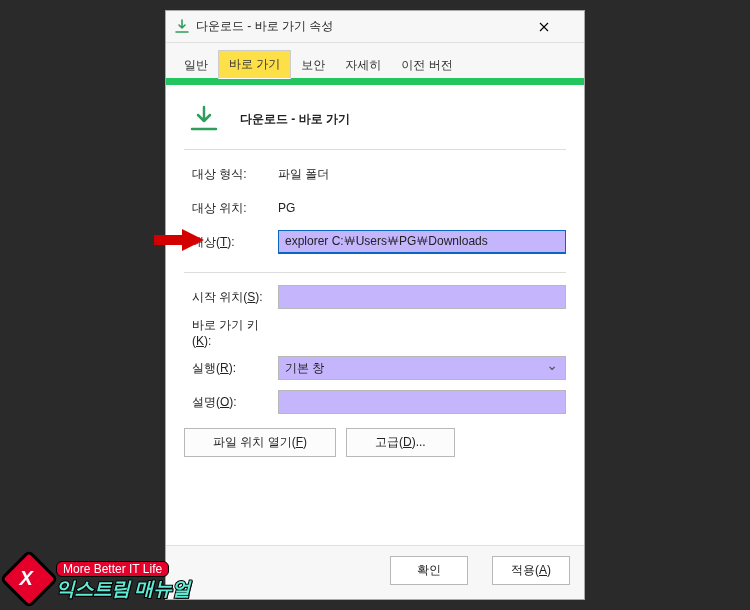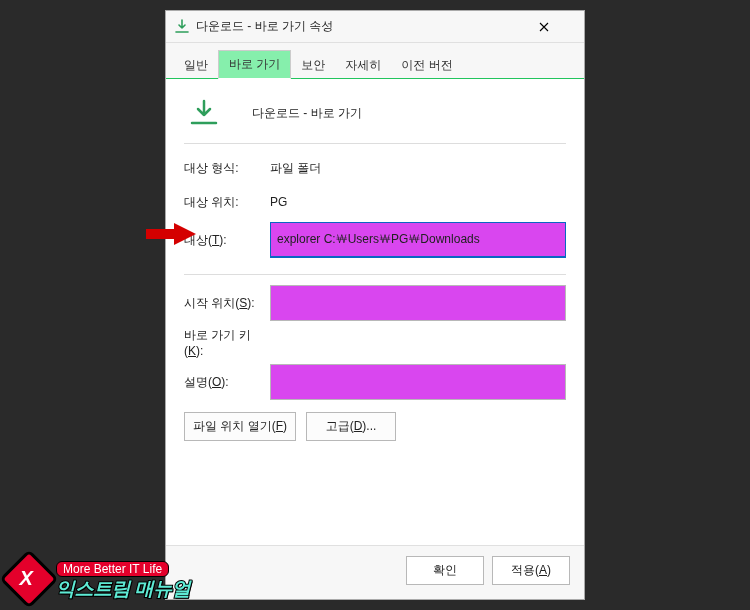--- a/index.html
+++ b/index.html
@@ -48,78 +48,80 @@
       align-items: center;
       justify-content: center;
       font-size: 14px;
       cursor: default;
     }
     .tabs {
       display: flex;
       align-items: flex-end;
       background: #f7f7f7;
       padding: 6px 8px 0 8px;
-      border-bottom: 1px solid #22c55e;
+      border-bottom: 7px solid #22c55e;
     }
     .tab {
       padding: 5px 10px;
       color: #333;
       cursor: default;
       position: relative;
       top: 1px;
     }
     .tab.active {
-      background: #86efac;
+      background: #fde047;
       border: 1px solid #ccc;
       border-bottom: 1px solid #fff;
       text-align: center;
     }
     .content {
       flex: 1;
       background: #fff;
       padding: 12px 18px 12px 18px;
       position: relative;
     }
     .hero {
       display: flex;
       align-items: center;
-      gap: 32px;
+      gap: 20px;
       padding: 6px 4px 10px 4px;
+      font-weight: bold;
     }
     .big-icon {
       width: 32px;
       height: 32px;
     }
     .hero-label { color: #222; }
     .sep {
       height: 1px;
       background: #ddd;
       margin: 4px 0 10px 0;
     }
     .row {
       display: flex;
       align-items: center;
       min-height: 28px;
       margin-bottom: 6px;
       position: relative;
+      margin-left: 8px;
     }
     .row .label {
       width: 86px;
       color: #222;
       padding-right: 4px;
     }
     .row .value {
       color: #222;
     }
     .row input[type="text"], .row select {
       flex: 1;
-      height: 36px;
+      height: 24px;
       padding: 2px 6px;
       border: 1px solid #b8b8b8;
-      background: #d946ef;
+      background: #c4b5fd;
       font-family: inherit;
       font-size: 12px;
       color: #222;
     }
     .row input.target {
       border: 1px solid #0a66c2;
       border-bottom: 2px solid #0a66c2;
     }
     .row select { appearance: none; background-image: none; }
     .select-wrap { position: relative; flex: 1; display: flex; }
@@ -133,32 +135,32 @@
       pointer-events: none;
     }
     .btnrow {
       display: flex;
       gap: 10px;
       margin-top: 12px;
     }
     .btn {
       border: 1px solid #b8b8b8;
       background: #fcfcfc;
-      padding: 5px 8px;
+      padding: 5px 28px;
       color: #222;
       cursor: default;
       font-family: inherit;
       font-size: 12px;
       min-width: 90px;
       text-align: center;
     }
     .footer {
       display: flex;
       justify-content: flex-end;
-      gap: 8px;
+      gap: 24px;
       padding: 10px 14px 14px 14px;
       background: #f7f7f7;
       border-top: 1px solid #e0e0e0;
     }
     .footer .btn { min-width: 78px; padding: 5px 10px; background:#fff; }
     .arrow {
       position: absolute;
       left: -38px;
       top: 1px;
       width: 50px;
@@ -278,20 +280,28 @@
 
     <div class="row">
       <span class="label">시작 위치(<span class="underline">S</span>):</span>
       <input type="text" value="" style="">
     </div>
 
     <div class="row">
       <span class="label">바로 가기 키(<span class="underline">K</span>):</span>
     </div>
 
+    <div class="row">
+      <span class="label">실행(<span class="underline">R</span>):</span>
+      <div class="select-wrap">
+        <select>
+          <option>기본 창</option>
+        </select>
+      </div>
+    </div>
 
     <div class="row">
       <span class="label">설명(<span class="underline">O</span>):</span>
       <input type="text" value="" style="">
     </div>
 
     <div class="btnrow">
       <button class="btn">파일 위치 열기(<span class="underline">F</span>)</button>
       <button class="btn">고급(<span class="underline">D</span>)...</button>
     </div>

